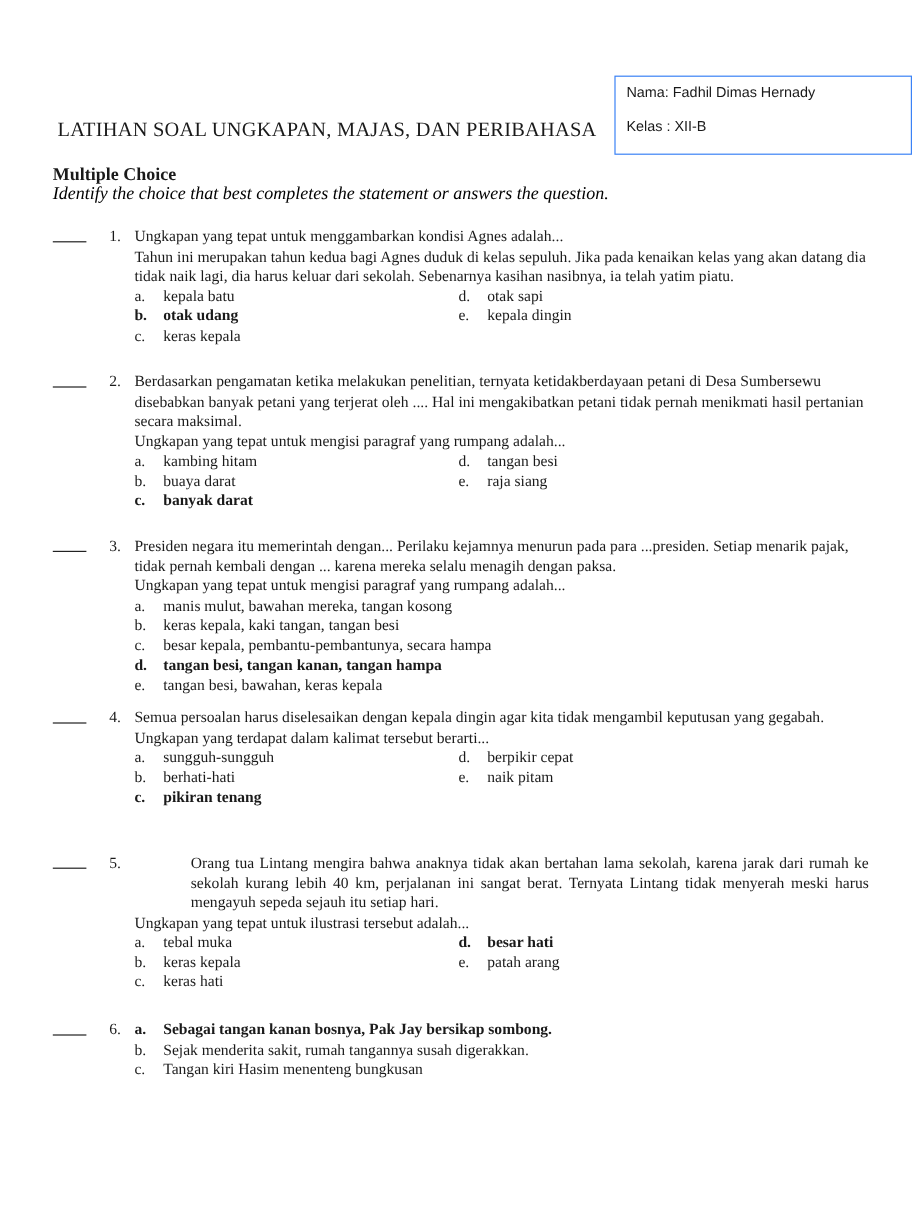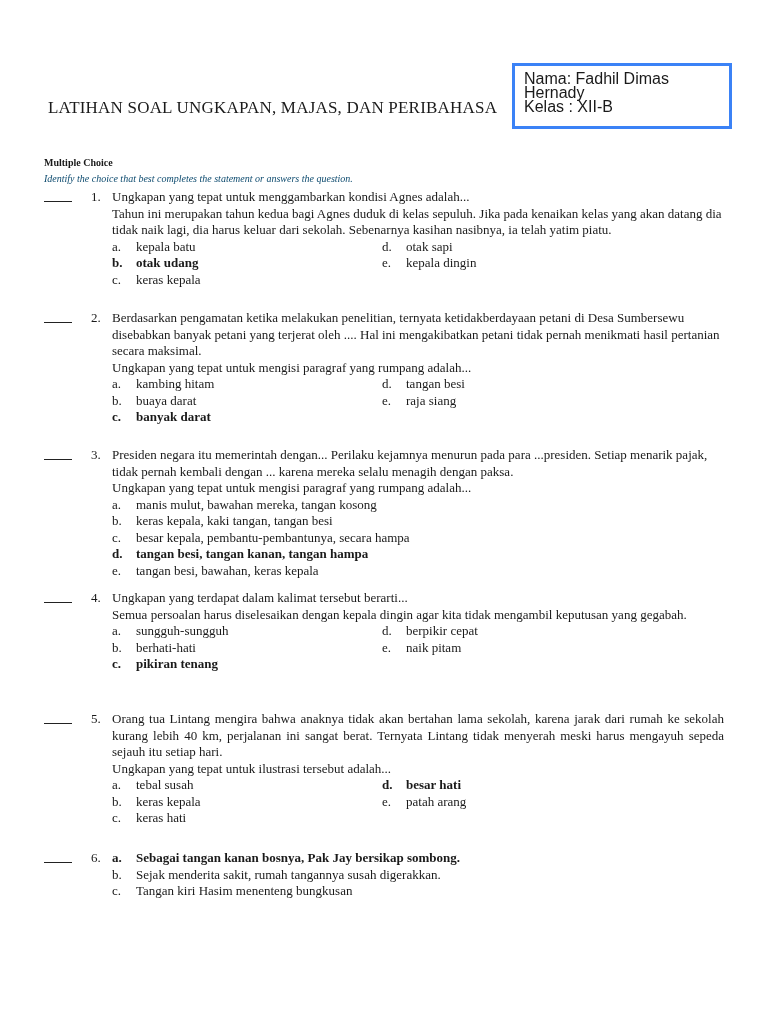--- a/index.html
+++ b/index.html
@@ -2,39 +2,39 @@
 <html><head>
   <meta charset="utf-8">
   <style>
     html, body { margin: 0; padding: 0; }
     body {
       width: 768px; height: 1024px; background: #ffffff; position: relative;
       font-family: "Liberation Serif", "DejaVu Serif", serif; color: #1a1a1a;
       overflow: hidden;
     }
     .namebox {
-      position: absolute; left: 512px; top: 63px; width: 220px; height: 66px;
-      border: 3px solid #3b82f6; box-sizing: border-box;
-      font-family: "Liberation Sans", "DejaVu Sans", sans-serif; font-size: 16px;
+      position: absolute; left: 512px; top: 63px; width: 248px; height: 66px;
+      border: 1px solid #3b82f6; box-sizing: border-box;
+      font-family: "Liberation Sans", "DejaVu Sans", sans-serif; font-size: 12px;
       padding: 6px 0 0 9px;
     }
     .namebox .line { height: 28px; line-height: 14px; }
     .title {
       position: absolute; left: 44px; top: 94px; font-size: 17px;
       letter-spacing: 0.2px; margin: 4px; font-weight: normal;
     }
-    .section { position: absolute; left: 44px; top: 155px; font-size: 10px; }
+    .section { position: absolute; left: 44px; top: 138px; font-size: 15px; }
     .section .head { font-weight: bold; line-height: 16px; }
-    .section .instr { font-style: italic; line-height: 16px; color: #0c4a6e; }
+    .section .instr { font-style: italic; line-height: 16px; color: #000000; }
     .q { position: absolute; left: 44px; width: 680px; font-size: 13px; line-height: 16.5px; }
     .q .blank { position: absolute; left: 0; top: 0; width: 28px; border-bottom: 1px solid #222; height: 12px; }
     .q .num { position: absolute; left: 47px; top: 0; }
     .q .body { margin-left: 68px; }
     .q .stem { text-align: left; }
-    .q .stem.justify { text-align: justify; }
+    .q .stem.justify { text-align: justify; margin-left: 47px; }
     .opts { display: grid; grid-template-columns: 270px 300px; column-gap: 0; }
     .opts.single { grid-template-columns: 560px; }
     .opt { display: flex; }
     .opt .letter { width: 24px; }
     .opt.correct { font-weight: bold; }
     .opt.correct .letter { width: 24px; }
   </style>
 </head>
 <body>
 
@@ -140,22 +140,22 @@
           <span>tangan besi, bawahan, keras kepala</span>
         </div>
     </div>
   </div>
 </div>
 
 <div class="q" style="top:590px;">
   <div class="blank"></div>
   <div class="num">4.</div>
   <div class="body">
+    <div class="stem">Semua persoalan harus diselesaikan dengan kepala dingin agar kita tidak mengambil keputusan yang gegabah.</div>
     <div class="stem">Ungkapan yang terdapat dalam kalimat tersebut berarti...</div>
-    <div class="stem">Semua persoalan harus diselesaikan dengan kepala dingin agar kita tidak mengambil keputusan yang gegabah.</div>
     <div class="opts">
       <div class="opt">
           <span class="letter">a.</span>
           <span>sungguh-sungguh</span>
         </div>
       <div class="opt">
           <span class="letter">d.</span>
           <span>berpikir cepat</span>
         </div>
       <div class="opt">
@@ -176,21 +176,21 @@
 
 <div class="q" style="top:711px;">
   <div class="blank"></div>
   <div class="num">5.</div>
   <div class="body">
     <div class="stem justify">Orang tua Lintang mengira bahwa anaknya tidak akan bertahan lama sekolah, karena jarak dari rumah ke sekolah kurang lebih 40 km, perjalanan ini sangat berat. Ternyata Lintang tidak menyerah meski harus mengayuh sepeda sejauh itu setiap hari.</div>
     <div class="stem">Ungkapan yang tepat untuk ilustrasi tersebut adalah...</div>
     <div class="opts">
       <div class="opt">
           <span class="letter">a.</span>
-          <span>tebal susah</span>
+          <span>tebal muka</span>
         </div>
       <div class="opt correct">
           <span class="letter">d.</span>
           <span>besar hati</span>
         </div>
       <div class="opt">
           <span class="letter">b.</span>
           <span>keras kepala</span>
         </div>
       <div class="opt">

